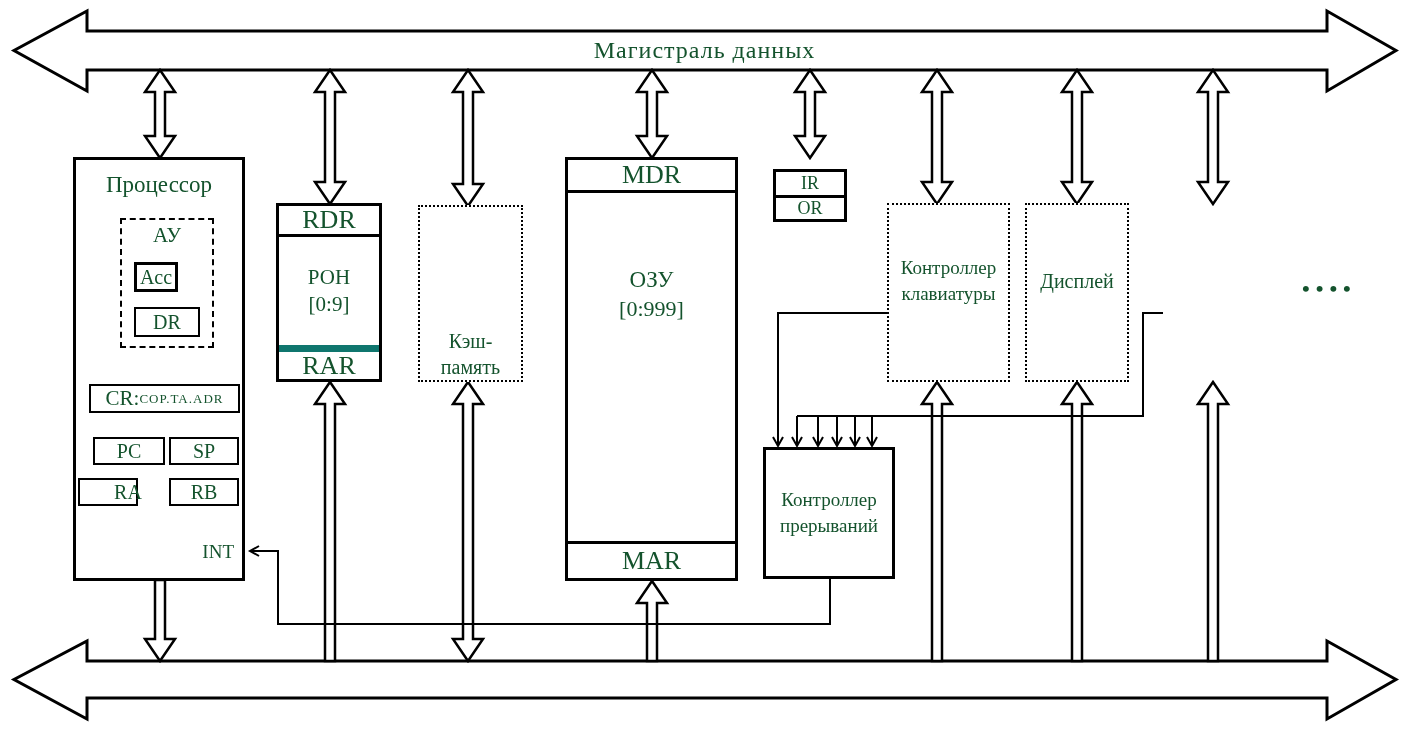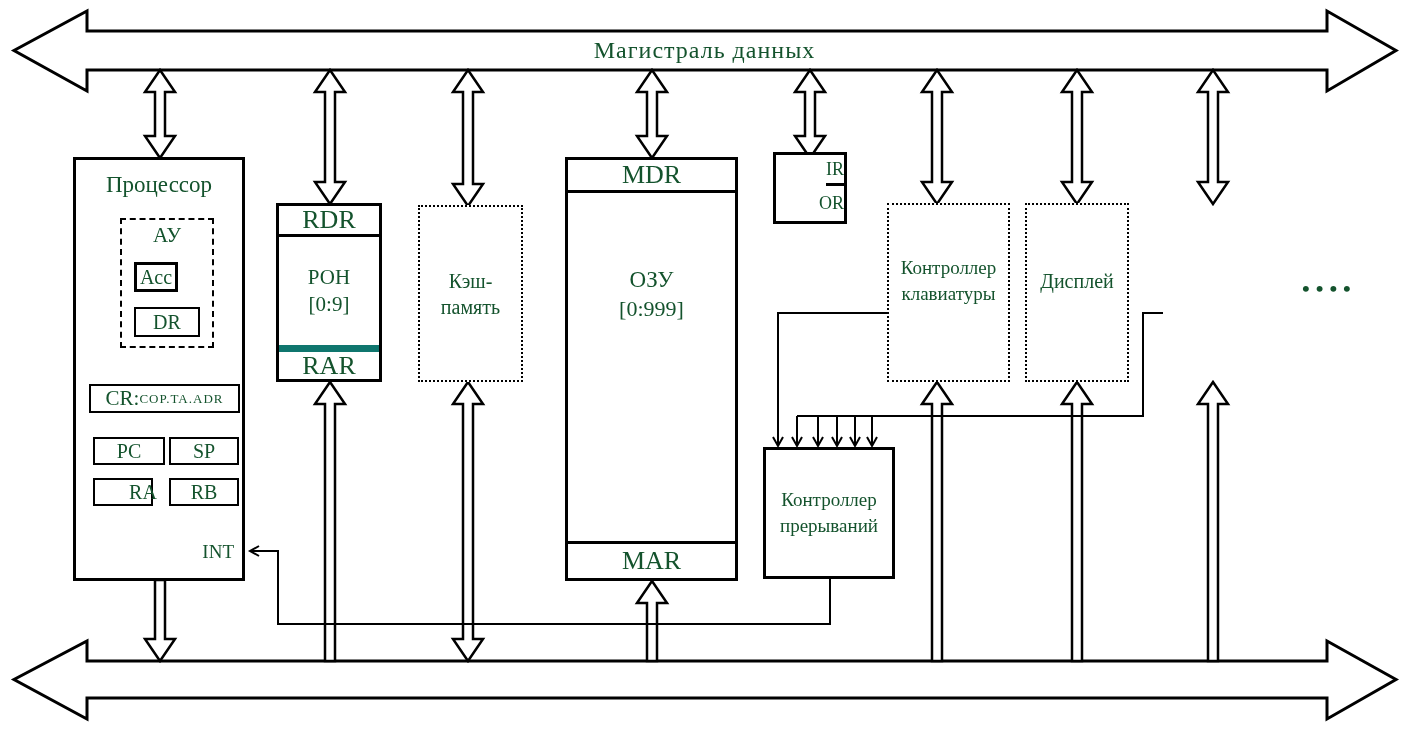--- a/index.html
+++ b/index.html
@@ -69,51 +69,51 @@
       <div class="label-center" style="top:3px;font-size:21px;">АУ</div>
       <div class="reg" style="left:12px;top:42px;width:44px;height:30px;border-width:3px;">Acc</div>
       <div class="reg" style="left:12px;top:87px;width:66px;height:30px;">DR</div>
     </div>
     <div class="reg" style="left:13px;top:224px;width:151px;height:29px;">
       <span style="font-size:21px;text-align:center;">CR:</span>
         <span style="font-size:13px;letter-spacing:1px;">COP.TA.ADR</span>
     </div>
     <div class="reg" style="left:17px;top:277px;width:72px;height:28px;">PC</div>
     <div class="reg" style="left:93px;top:277px;width:70px;height:28px;">SP</div>
-    <div class="reg" style="left:17px;top:318px;width:60px;height:28px;padding-left:40px;">RA</div>
+    <div class="reg" style="left:2px;top:318px;width:60px;height:28px;padding-left:40px;">RA</div>
     <div class="reg" style="left:93px;top:318px;width:70px;height:28px;">RB</div>
     <div style="position:absolute;right:8px;top:381px;font-size:19px;">INT</div>
   </div>
 
   <div class="box col" style="left:276px;top:203px;width:106px;height:179px;">
     <div class="band" style="height:28px;border-bottom:3px solid #000;">RDR</div>
     <div class="fill">
       <span>РОН</span>
       <span>[0:9]</span>
     </div>
     <div class="band" style="height:27px;border-top:7px solid #0f766e;">RAR</div>
   </div>
 
   <div class="box dotted col" style="left:418px;top:205px;width:105px;height:177px;">
-    <div class="fill" style="font-size:20px;">
+    <div class="fill" style="font-size:20px;justify-content:flex-end;">
       <span>Кэш-</span>
       <span>память</span>
     </div>
   </div>
 
   <div class="box col" style="left:565px;top:157px;width:173px;height:424px;">
     <div class="band" style="height:30px;border-bottom:3px solid #000;">MDR</div>
     <div class="fill" style="justify-content:flex-start;padding-top:72px;font-size:23px;">
       <span>ОЗУ</span>
       <span style="font-size:22px;">[0:999]</span>
     </div>
     <div class="band" style="height:34px;border-top:3px solid #000;">MAR</div>
   </div>
 
-  <div class="box col" style="left:773px;top:152px;width:74px;height:72px;align-items:flex-end;">
+  <div class="box col" style="left:773px;top:169px;width:74px;height:53px;">
     <div class="band" style="height:28px;border-bottom:3px solid #000;font-size:18px;">IR</div>
     <div class="band" style="flex:1;font-size:18px;">OR</div>
   </div>
 
   <div class="box dotted col" style="left:887px;top:203px;width:123px;height:179px;">
     <div class="fill two-line nudge-up">
       <span>Контроллер</span>
       <span>клавиатуры</span>
     </div>
   </div>

